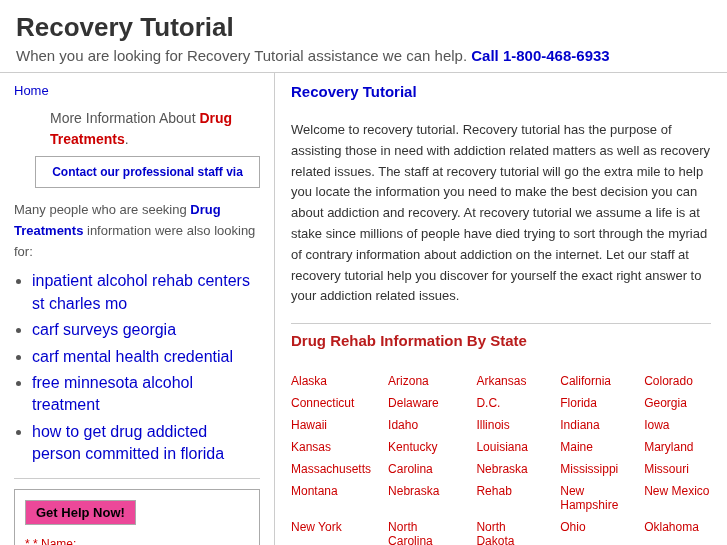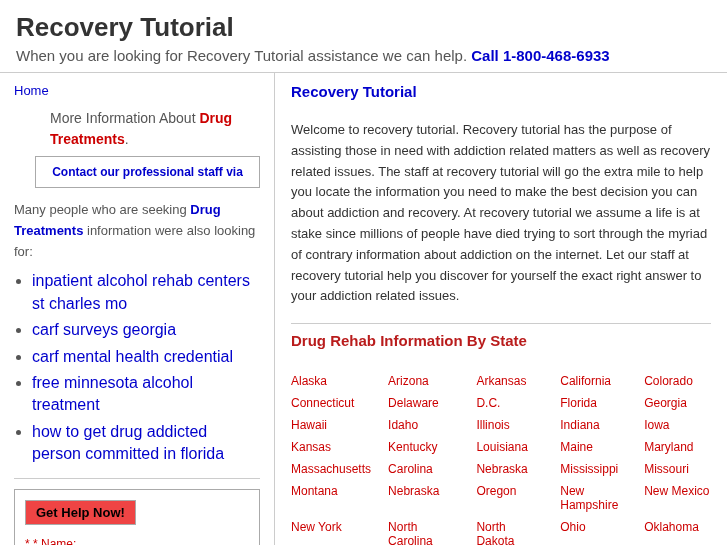--- a/index.html
+++ b/index.html
@@ -101,21 +101,21 @@
       border: none;
       border-top: 1px solid #ccc;
       margin: 10px 0;
     }
     .sidebar .help-box {
       border: 1px solid #aaa;
       padding: 10px;
       font-size: 13px;
     }
     .sidebar .help-box .help-btn {
-      background: #ef4444;
+      background: #ec4899;
       border: 1px solid #aaa;
       padding: 4px 10px;
       font-size: 13px;
       font-weight: bold;
       cursor: pointer;
       margin-bottom: 8px;
       display: inline-block;
     }
     .sidebar .help-box .field-label {
       font-size: 12px;
@@ -241,21 +241,21 @@
           <a href="#">Louisiana</a>
           <a href="#">Maine</a>
           <a href="#">Maryland</a>
           <a href="#">Massachusetts</a>
           <a href="#">Carolina</a>
           <a href="#">Nebraska</a>
           <a href="#">Mississippi</a>
           <a href="#">Missouri</a>
           <a href="#">Montana</a>
           <a href="#">Nebraska</a>
-          <a href="#">Oregon</a>
+          <a href="#">Rehab</a>
           <a href="#">New Hampshire</a>
           <a href="#">New Mexico</a>
           <a href="#">New York</a>
           <a href="#">North Carolina</a>
           <a href="#">North Dakota</a>
           <a href="#">Ohio</a>
           <a href="#">Oklahoma</a>
           <a href="#">Oregon</a>
           <a href="#">Pennsylvania</a>
           <a href="#">Rhode Island</a>

